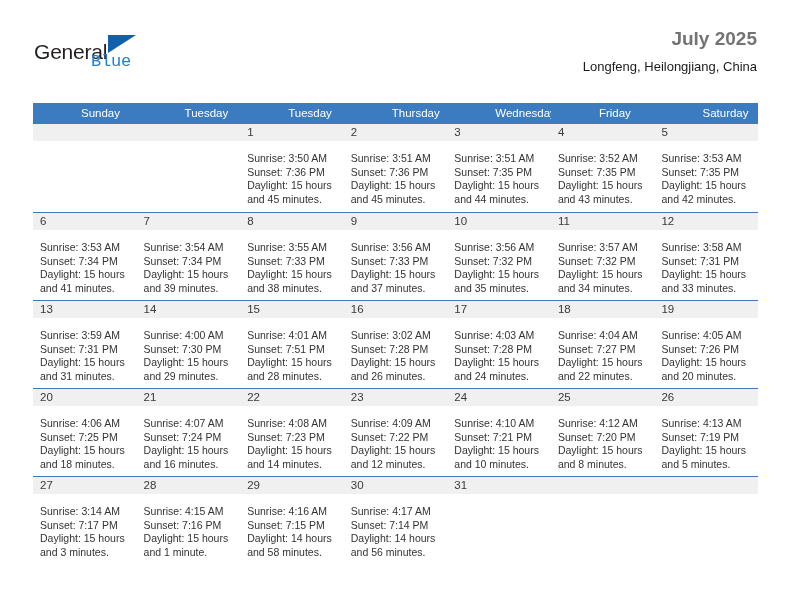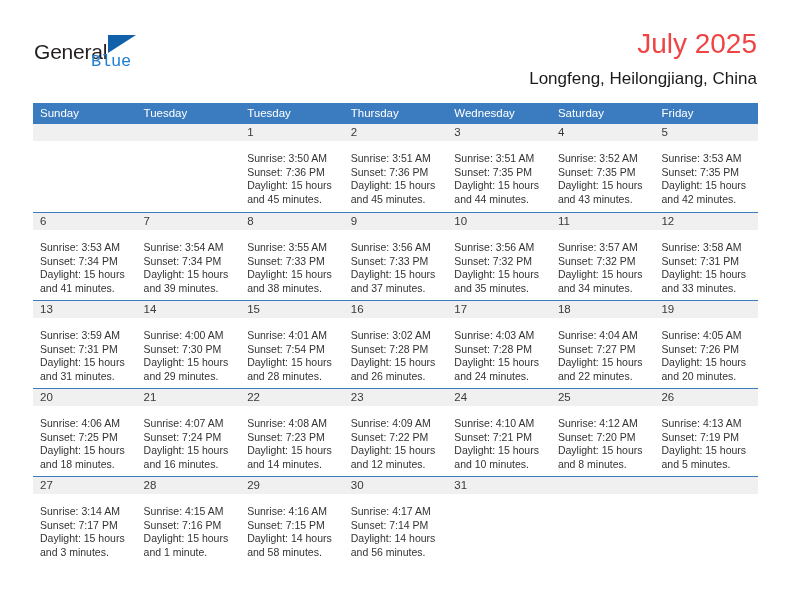--- a/index.html
+++ b/index.html
@@ -66,29 +66,29 @@
     color: #1e7fd4;
     font-family: Liberation Mono, monospace;
   }
   .title-block {
     position: absolute;
     right: 35px;
     top: 28px;
     text-align: right;
   }
   .cal-title {
-    font-size: 28px;
-    color: #ef4444;
-    font-weight: normal;
+    font-size: 19px;
+    color: #737373;
+    font-weight: bold;
     line-height: 1.15;
     white-space: nowrap;
   }
   .cal-subtitle {
     margin-top: 9px;
-    font-size: 17px;
+    font-size: 13px;
     color: #1b1b1b;
     white-space: nowrap;
   }
 
   
   .calendar {
     position: absolute;
     left: 33px;
     top: 103px;
     width: 725px;
@@ -100,20 +100,21 @@
   }
   .weekday {
     flex: 1 1 0;
     color: #ffffff;
     font-size: 11.5px;
     line-height: 21px;
     padding-left: 7px;
     box-sizing: border-box;
     white-space: nowrap;
     overflow: hidden;
+    margin-left: 41px;
   }
   .week-row {
     display: flex;
     border-top: 1.5px solid #3b7cc0;
     height: 88px;
     box-sizing: border-box;
   }
   .week-row.first {
     border-top: none;
   }
@@ -168,22 +169,22 @@
 
   </div>
 
   <div class="calendar">
     <div class="weekday-row">
       <div class="weekday">Sunday</div>
       <div class="weekday">Tuesday</div>
       <div class="weekday">Tuesday</div>
       <div class="weekday">Thursday</div>
       <div class="weekday">Wednesday</div>
+      <div class="weekday">Friday</div>
       <div class="weekday">Saturday</div>
-      <div class="weekday">Friday</div>
     </div>
     <div id="weeks-container">
         <div class="week-row first">
           <div class="day-cell empty">
             <div class="day-number-band"></div>
           </div>
           <div class="day-cell empty">
             <div class="day-number-band"></div>
           </div>
           <div class="day-cell">
@@ -299,21 +300,21 @@
             <div class="day-info">
               <div>Sunrise: 4:00 AM</div>
               <div>Sunset: 7:30 PM</div>
               <div class="wrap">Daylight: 15 hours and 29 minutes.</div>
             </div>
           </div>
           <div class="day-cell">
             <div class="day-number-band">15</div>
             <div class="day-info">
               <div>Sunrise: 4:01 AM</div>
-              <div>Sunset: 7:54 PM</div>
+              <div>Sunset: 7:51 PM</div>
               <div class="wrap">Daylight: 15 hours and 28 minutes.</div>
             </div>
           </div>
           <div class="day-cell">
             <div class="day-number-band">16</div>
             <div class="day-info">
               <div>Sunrise: 3:02 AM</div>
               <div>Sunset: 7:28 PM</div>
               <div class="wrap">Daylight: 15 hours and 26 minutes.</div>
             </div>

